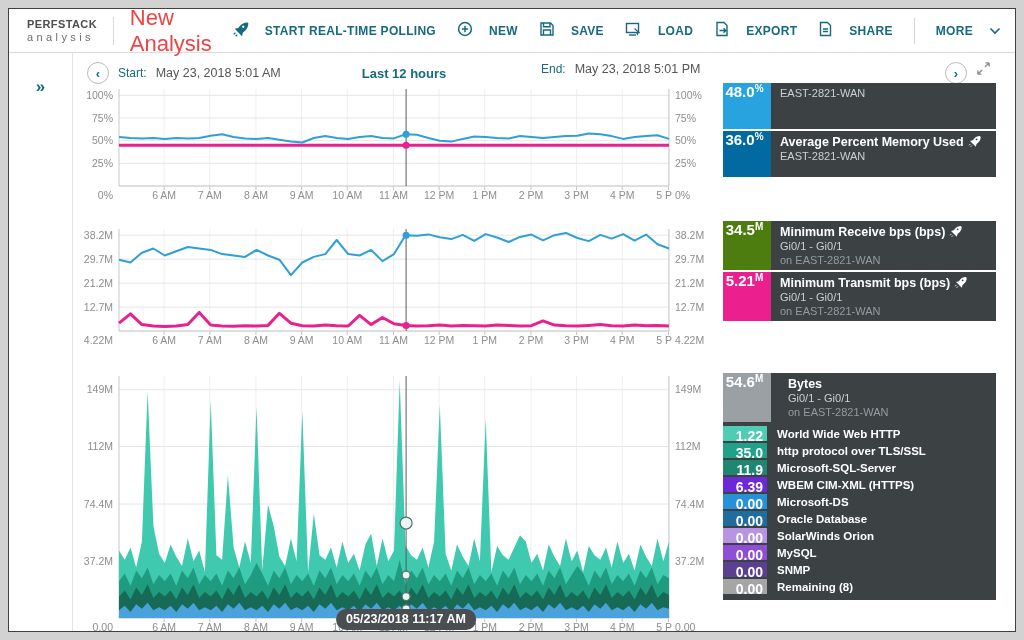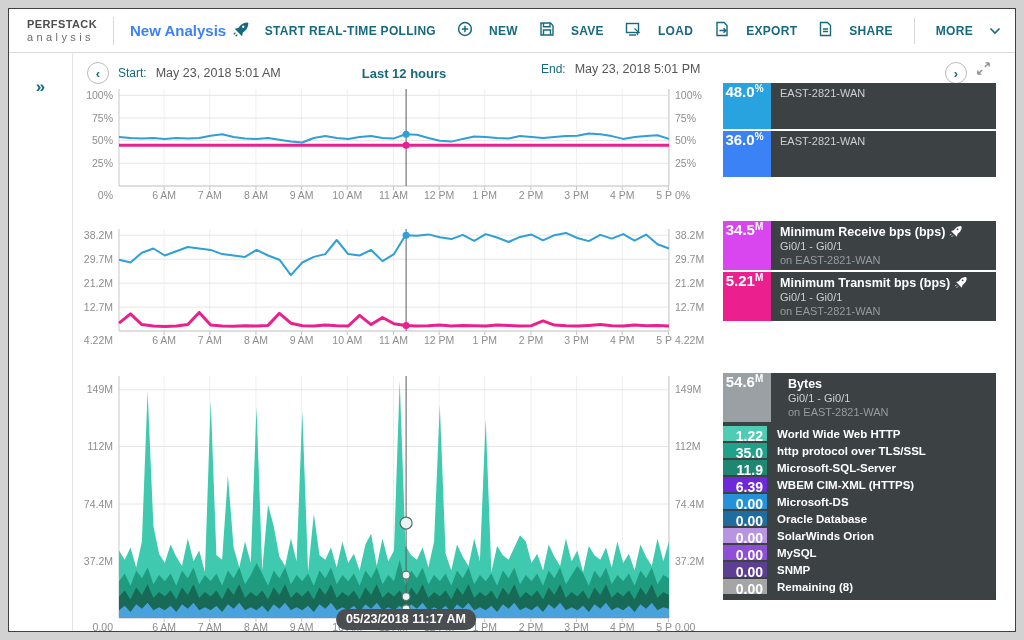--- a/index.html
+++ b/index.html
@@ -5,21 +5,21 @@
   * { box-sizing: border-box; margin: 0; padding: 0; }
   html,body { width:1024px; height:640px; background:#d2d2d2; font-family:"Liberation Sans",sans-serif; overflow:hidden; }
   .frame { position:absolute; left:8px; top:8px; width:1008px; height:624px; background:#fff; border:1px solid #404040; overflow:hidden; }
 
   
   header { position:absolute; left:0; top:0; right:0; height:44px; background:#fff; border-bottom:1px solid #dcdcdc; display:flex; align-items:center; padding-left:18px; }
   .logo { line-height:1.15; cursor:pointer; }
   .logo1 { font-size:11px; font-weight:bold; color:#4d4d4d; letter-spacing:.4px; }
   .logo2 { font-size:11px; color:#6e6e6e; letter-spacing:3.4px; }
   .hdiv { width:1px; height:28px; background:#d8d8d8; margin:0 16px; }
-  h1 { font-size:15px; font-weight:bold; color:#3b82f6; }
+  h1 { font-size:22px; font-weight:normal; color:#ef4444; }
   .toolbar { margin-left:auto; display:flex; align-items:center; gap:21px; padding-right:14px; }
   .tb { display:flex; align-items:center; gap:16px; background:none; border:none; color:#16697e; font-family:inherit; font-size:12px; font-weight:bold; letter-spacing:.3px; cursor:pointer; white-space:nowrap; }
   .tb svg { flex:none; }
   .tb-div { width:1px; height:26px; background:#d8d8d8; }
 
   
   .rail { position:absolute; left:0; top:44px; bottom:0; width:64px; background:#fff; border-right:1px solid #e3e3e3; }
   .rail button { display:block; margin:24px auto 0; background:none; border:none; color:#16697e; font-size:17px; font-weight:bold; cursor:pointer; }
 
   
@@ -384,32 +384,37 @@
           <div class="lrow">
             <div class="chip" style="background:#29a2e0">
               <div class="cv">48.0</div>
               <div class="cu">%</div>
             </div>
             <div class="linfo">
               <div class="ls1">EAST-2821-WAN</div>
             </div>
           </div>
           <div class="lrow">
-            <div class="chip" style="background:#3b82f6">
+            <div class="chip" style="background:#0369a1">
               <div class="cv">36.0</div>
               <div class="cu">%</div>
             </div>
             <div class="linfo">
+              <div class="lt">Average Percent Memory Used<span><svg width="13" height="13" viewBox="0 0 14 14">
+                    <path fill="#fff" d="M12.8 1.2c-2.6.1-4.8 1.1-6.3 2.9L5.2 5.7l-3 .8 1.9 1.9 2.4 2.4 1.9 1.9.8-3 1.6-1.3c1.8-1.5 2.8-3.7 2.9-6.2z"></path>
+                    <circle cx="9.3" cy="4.7" r=".95" fill="#3c4144"></circle>
+                    <path stroke="#fff" d="M2.6 9.6l-1.4 1.4M4.3 11.3l-1.4 1.4"></path>
+                  </svg></span></div>
               <div class="ls1">EAST-2821-WAN</div>
             </div>
           </div>
         </div>
         <div class="lgroup" style="top: 168px;">
           <div class="lrow">
-            <div class="chip" style="background:#d946ef">
+            <div class="chip" style="background:#4d7c0f">
               <div class="cv">34.5</div>
               <div class="cu">M</div>
             </div>
             <div class="linfo">
               <div class="lt">Minimum Receive bps (bps)<span><svg width="13" height="13" viewBox="0 0 14 14">
                     <path fill="#fff" d="M12.8 1.2c-2.6.1-4.8 1.1-6.3 2.9L5.2 5.7l-3 .8 1.9 1.9 2.4 2.4 1.9 1.9.8-3 1.6-1.3c1.8-1.5 2.8-3.7 2.9-6.2z"></path>
                     <circle cx="9.3" cy="4.7" r=".95" fill="#3c4144"></circle>
                     <path stroke="#fff" d="M2.6 9.6l-1.4 1.4M4.3 11.3l-1.4 1.4"></path>
                   </svg></span></div>
               <div class="ls1">Gi0/1 - Gi0/1</div>

